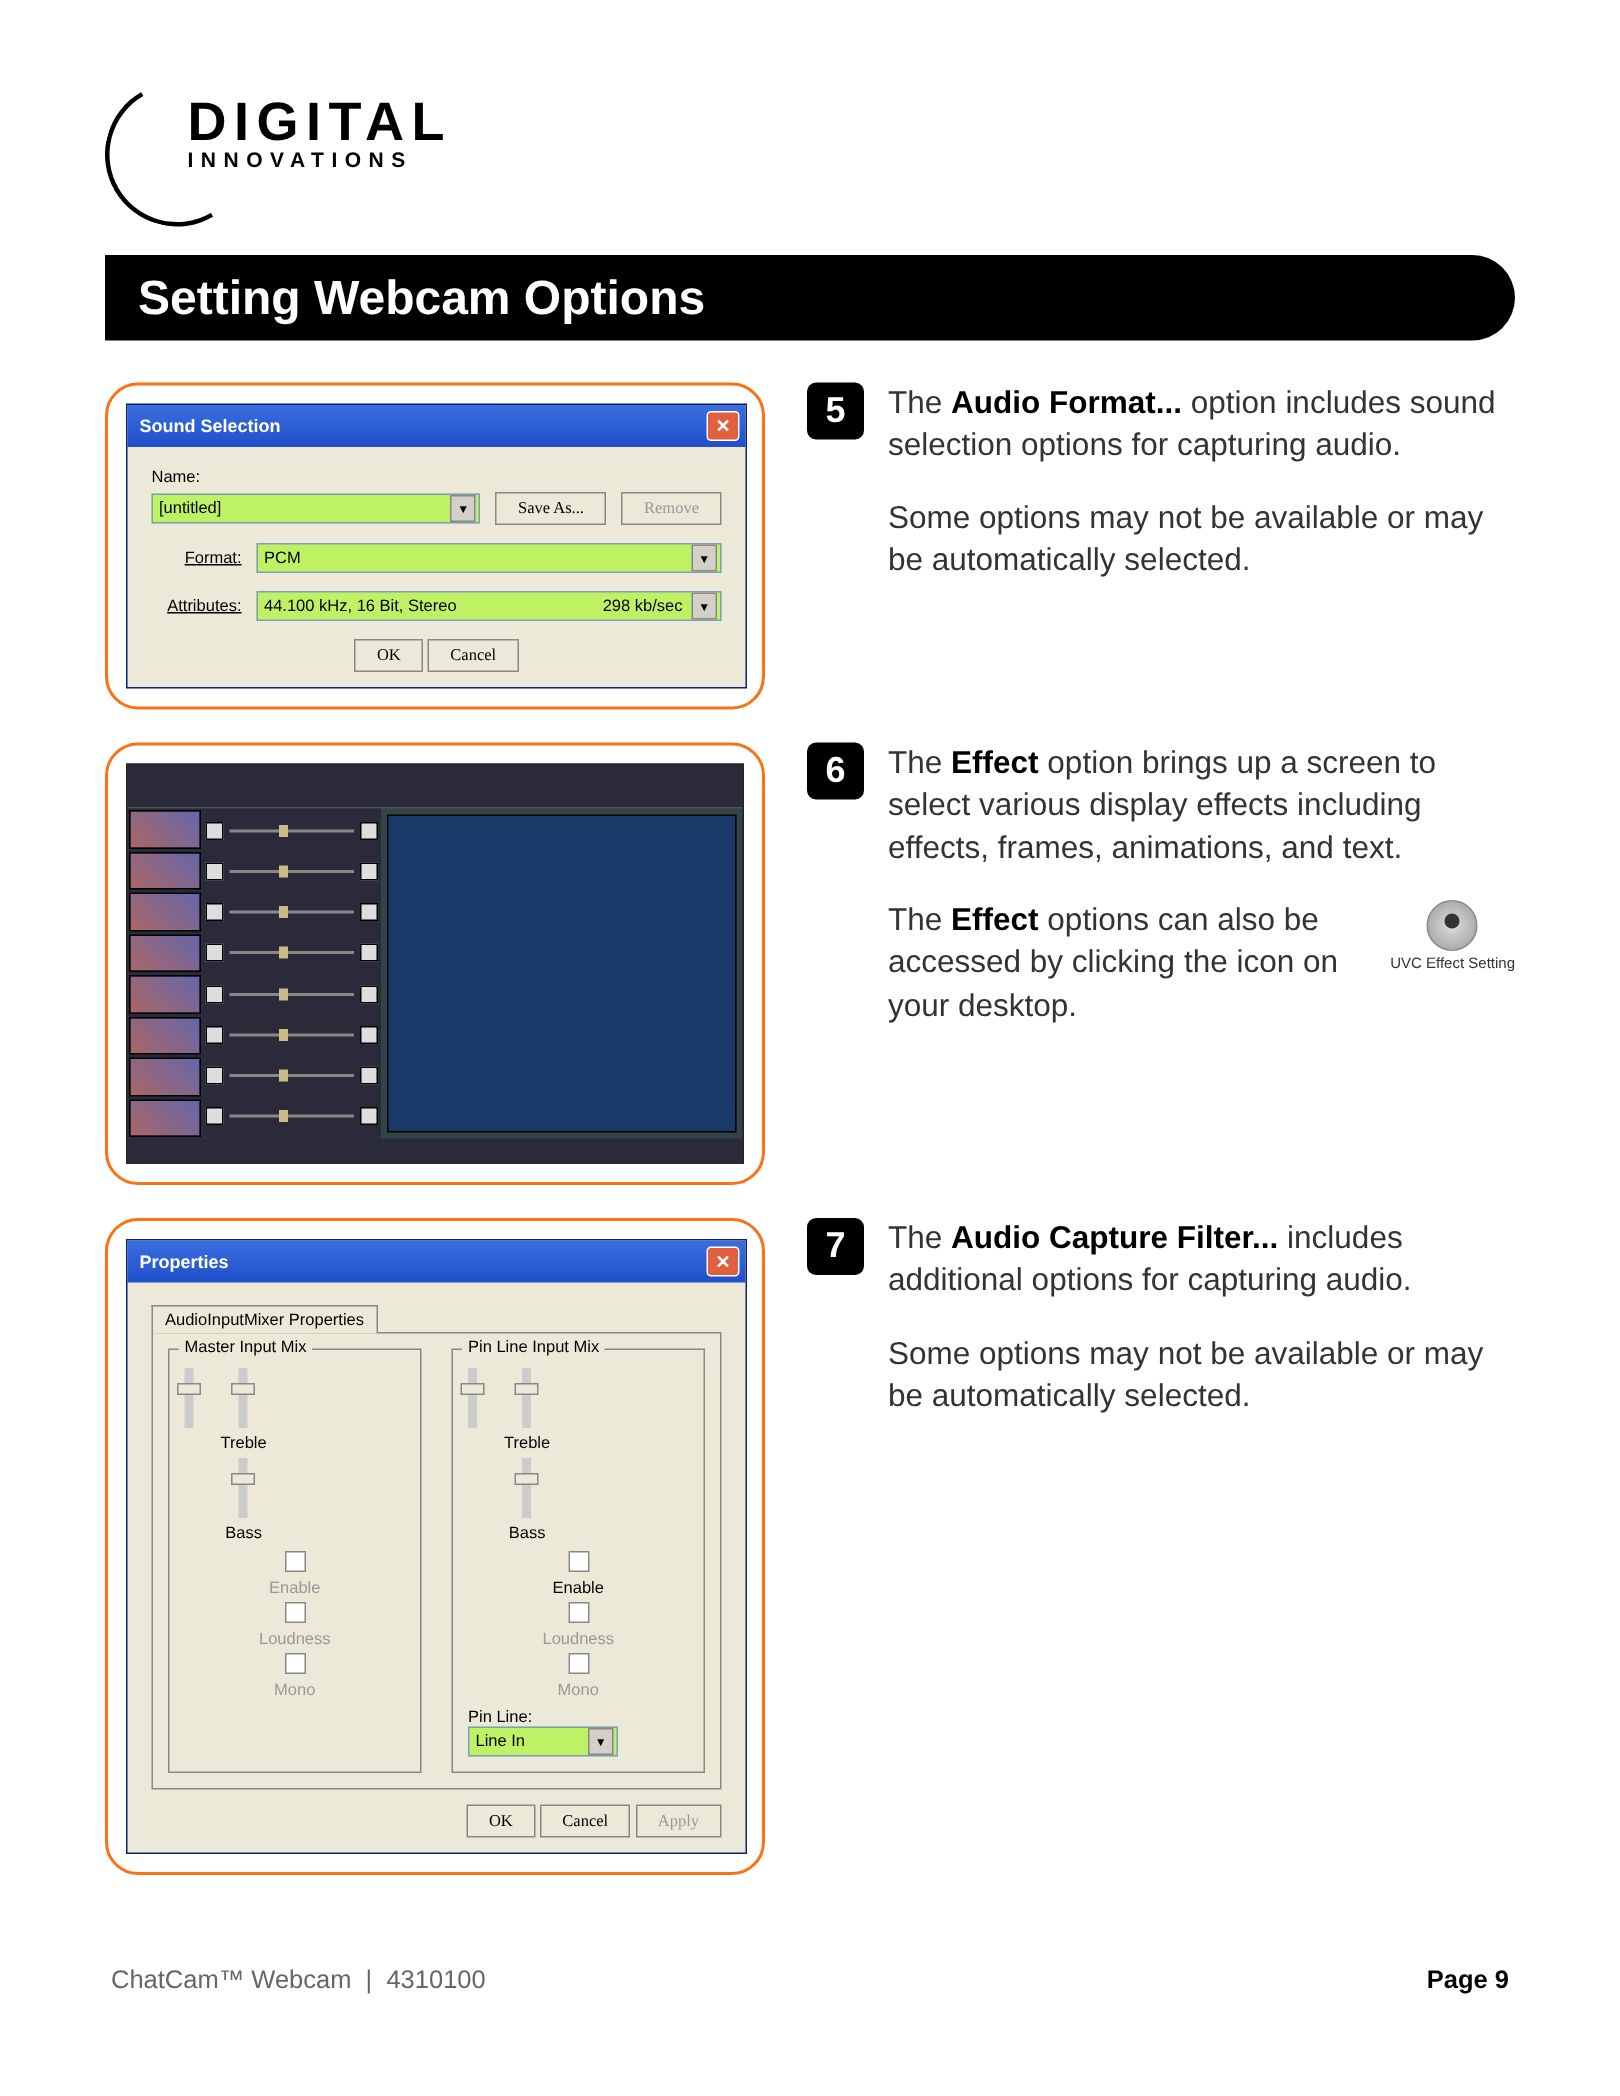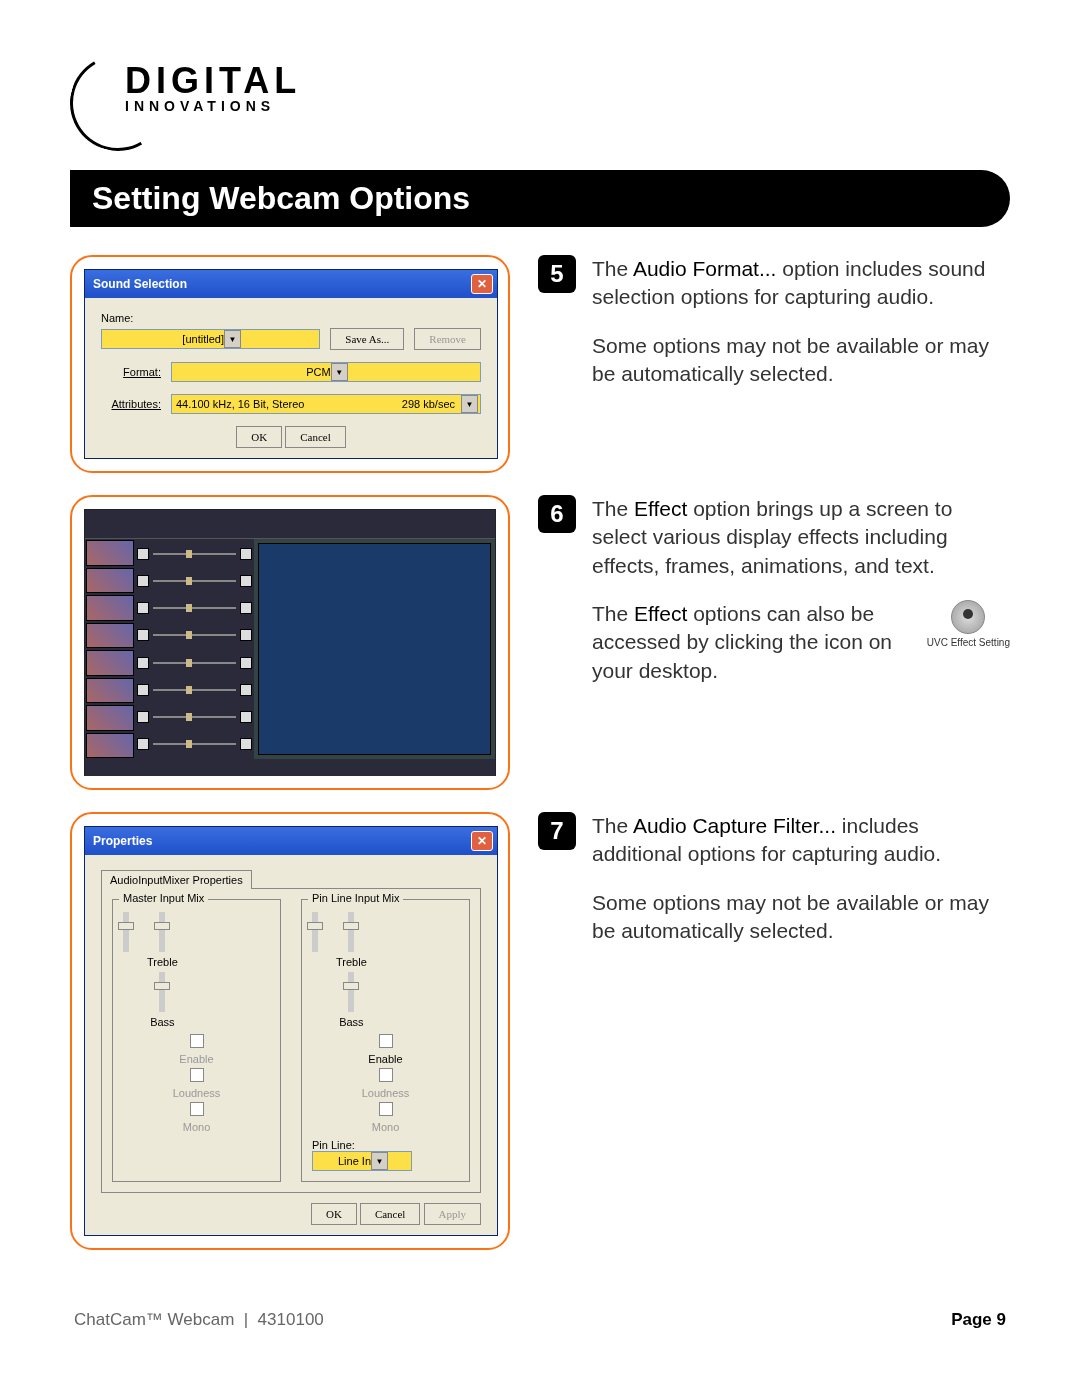--- a/index.html
+++ b/index.html
@@ -14,30 +14,30 @@
 .guide-title { font-size: 40px; font-weight: 700; letter-spacing: 0.5px; }
 
 .section-bar { background: #000; color: #fff; font-size: 32px; font-weight: 700; padding: 10px 22px; border-radius: 0 30px 30px 0; margin-bottom: 28px; }
 
 .content-row { display: flex; gap: 28px; margin-bottom: 22px; align-items: flex-start; }
 .shot-frame { border: 2px solid #f97316; border-radius: 22px; padding: 12px; width: 440px; box-sizing: border-box; background: #fff; flex-shrink: 0; }
 .step-col { flex: 1; display: flex; gap: 16px; align-items: flex-start; }
 .step-num { background: #000; color: #fff; width: 38px; height: 38px; display: flex; align-items: center; justify-content: center; font-size: 24px; font-weight: 700; border-radius: 6px; flex-shrink: 0; }
 .step-text { font-size: 21px; line-height: 1.35; color: #333; }
 .step-text p { margin: 0 0 20px 0; }
-.step-text b { font-weight: 400; color: #000; }
+.step-text b { font-weight: 700; color: #000; }
 
 
 .win-dialog { font-family: Tahoma, sans-serif; font-size: 11px; background: #ece9d8; border: 1px solid #0a246a; width: 100%; }
 .win-titlebar { background: linear-gradient(#3a6ee0, #1f4fc9); color: #fff; display: flex; justify-content: space-between; align-items: center; padding: 4px 4px 4px 8px; font-weight: bold; font-size: 12px; }
 .win-close { width: 20px; height: 18px; background: #e06040; border: 1px solid #fff; border-radius: 3px; display: flex; align-items: center; justify-content: center; color: #fff; font-weight: bold; font-size: 12px; }
 .win-body { padding: 14px 16px 10px 16px; }
 .form-row { display: flex; align-items: center; gap: 10px; margin-bottom: 12px; }
 .form-row label { width: 60px; text-decoration: underline; text-decoration-style: solid; text-align: right; }
-.xp-select { border: 1px solid #7f9db9; background: #fde047; height: 20px; display: flex; align-items: center; justify-content: center; padding: 0 2px 0 4px; box-sizing: border-box; }
+.xp-select { border: 1px solid #7f9db9; background: #bef264; height: 20px; display: flex; align-items: center; justify-content: space-between; padding: 0 2px 0 4px; box-sizing: border-box; }
 .dd-arrow { width: 15px; height: 16px; background: #d4d0c8; border: 1px solid #888; display: flex; align-items: center; justify-content: center; font-size: 8px; }
 .xp-btn { border: 1px solid #888; background: #ece9d8; height: 22px; padding: 0 14px; font-family: Tahoma; font-size: 11px; }
 .xp-btn:disabled { color: #999; }
 .btn-row { text-align: center; margin-top: 6px; }
 
 
 .effect-shot { background: #344; height: 265px; position: relative; border: 1px solid #222; }
 .effect-top { height: 28px; background: #2a2a3a; border-bottom: 1px solid #555; }
 .effect-body { display: flex; height: calc(100% - 45px); }
 .effect-thumbs { width: 50px; background: #2a2a3a; display: flex; flex-direction: column; }

